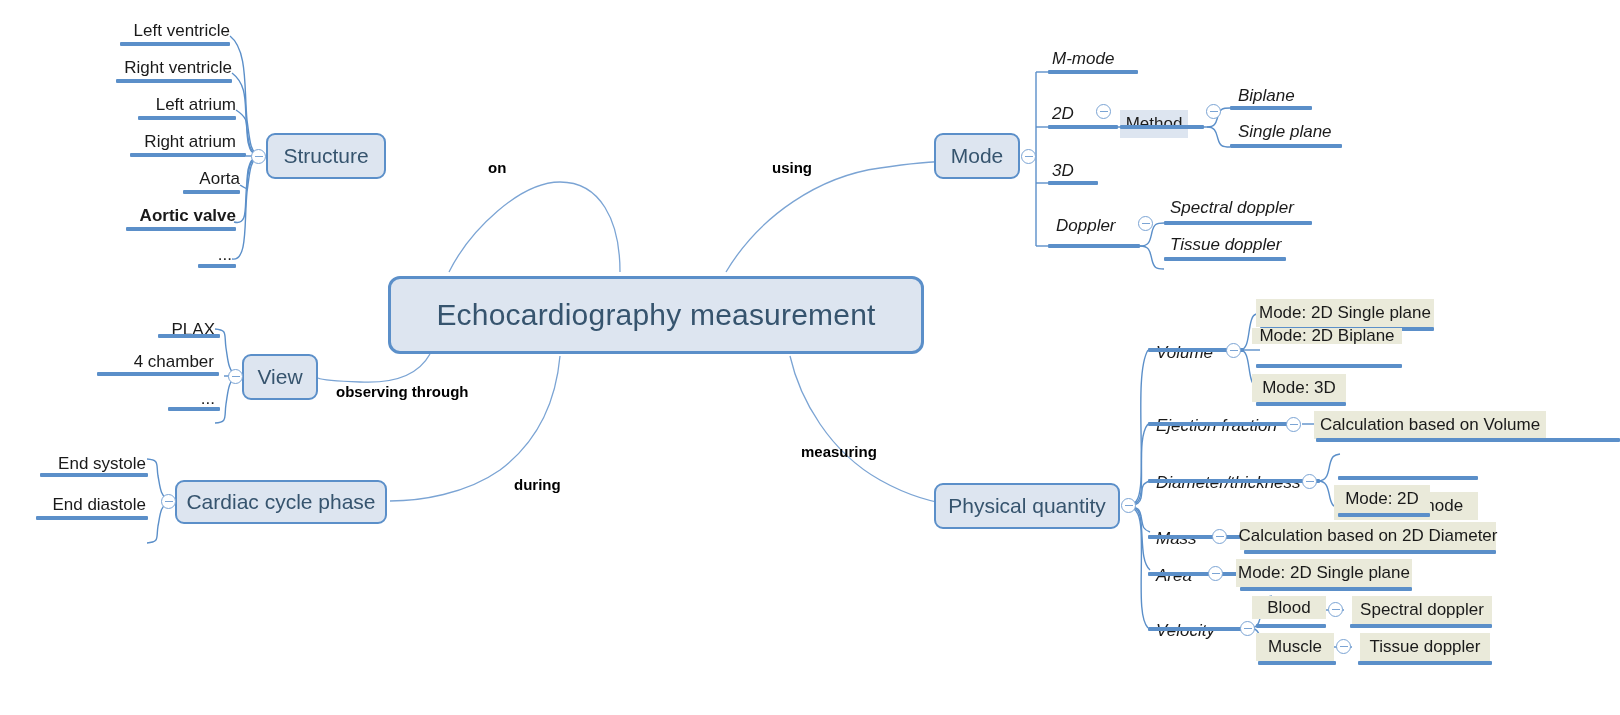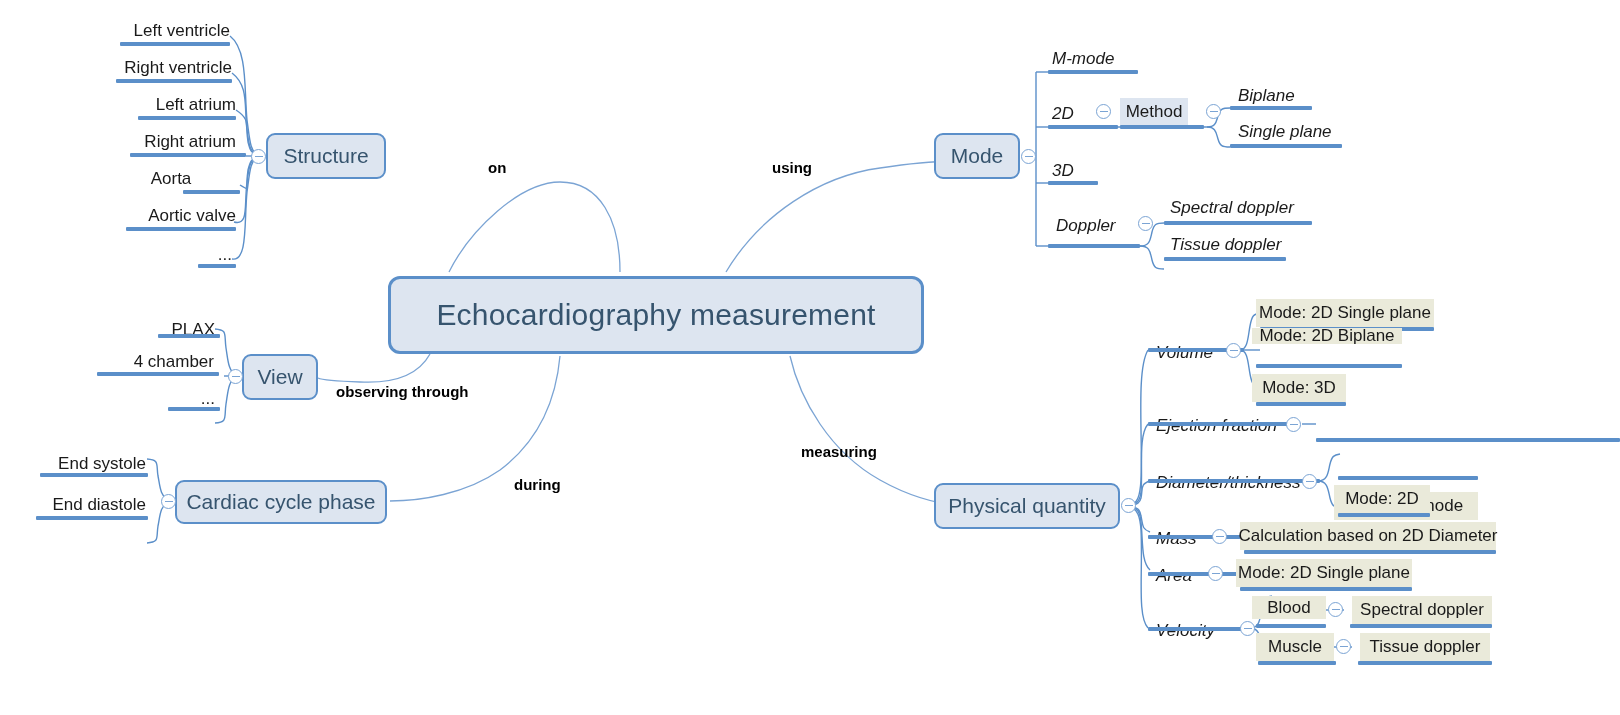--- a/index.html
+++ b/index.html
@@ -189,26 +189,26 @@
   <div class="topic r" style="left:66px;top:91px;width:170px;height:26px;">
     <span>Left atrium</span>
     </div>
   <div class="underline" style="left:138px;top:116px;width:98px;"></div>
 
   <div class="topic r" style="left:66px;top:128px;width:170px;height:26px;">
     <span>Right atrium</span>
     </div>
   <div class="underline" style="left:130px;top:153px;width:116px;"></div>
 
-  <div class="topic r" style="left:86px;top:165px;width:170px;height:26px;justify-content:center;">
+  <div class="topic r" style="left:70px;top:165px;width:170px;height:26px;">
     <span>Aorta</span>
     </div>
   <div class="underline" style="left:183px;top:190px;width:57px;"></div>
 
-  <div class="topic r" style="left:66px;top:202px;width:170px;height:26px;">
+  <div class="topic r" style="left:66px;top:202px;width:170px;height:26px;font-weight:bold;">
     <span>Aortic valve</span>
     </div>
   <div class="underline" style="left:126px;top:227px;width:110px;"></div>
 
   <div class="topic r" style="left:120px;top:241px;width:112px;height:26px;">
     <span>...</span>
     </div>
   <div class="underline" style="left:198px;top:264px;width:38px;"></div>
 
   <div class="topic r" style="left:90px;top:316px;width:125px;height:26px;">
@@ -240,21 +240,21 @@
     <span>M-mode</span>
     </div>
   <div class="underline" style="left:1048px;top:70px;width:90px;"></div>
 
   <div class="topic l" style="left:1052px;top:100px;width:46px;height:26px;">
     <span>2D</span>
     </div>
   <div class="underline" style="left:1048px;top:125px;width:70px;"></div>
   <div class="toggle" style="left:1096px;top:104px;"></div>
 
-  <div class="box-blue" style="left:1120px;top:98px;width:68px;height:28px;">
+  <div class="box-blue" style="left:1120px;top:110px;width:68px;height:28px;">
     <span>Method</span>
     </div>
   <div class="underline" style="left:1120px;top:125px;width:84px;"></div>
   <div class="toggle" style="left:1206px;top:104px;"></div>
 
   <div class="topic l" style="left:1238px;top:82px;width:110px;height:26px;">
     <span>Biplane</span>
     </div>
   <div class="underline" style="left:1230px;top:106px;width:82px;"></div>
 
@@ -304,20 +304,23 @@
     <span>Mode: 3D</span>
     </div>
   <div class="underline" style="left:1256px;top:402px;width:90px;"></div>
 
   <div class="topic l" style="left:1156px;top:412px;width:140px;height:26px;">
     <span>Ejection fraction</span>
     </div>
   <div class="underline" style="left:1148px;top:422px;width:148px;"></div>
   <div class="toggle" style="left:1286px;top:417px;"></div>
 
+  <div class="box-beige" style="left:1314px;top:411px;width:232px;height:28px;">
+    <span>Calculation based on Volume</span>
+    </div>
   <div class="underline" style="left:1316px;top:438px;width:304px;"></div>
 
   <div class="topic l" style="left:1156px;top:469px;width:160px;height:26px;">
     <span>Diameter/thickness</span>
     </div>
   <div class="underline" style="left:1148px;top:479px;width:172px;"></div>
   <div class="toggle" style="left:1302px;top:474px;"></div>
 
   <div class="box-beige" style="left:1334px;top:448px;width:144px;height:28px;margin-top:44px;">
     <span>Mode: M-mode</span>

